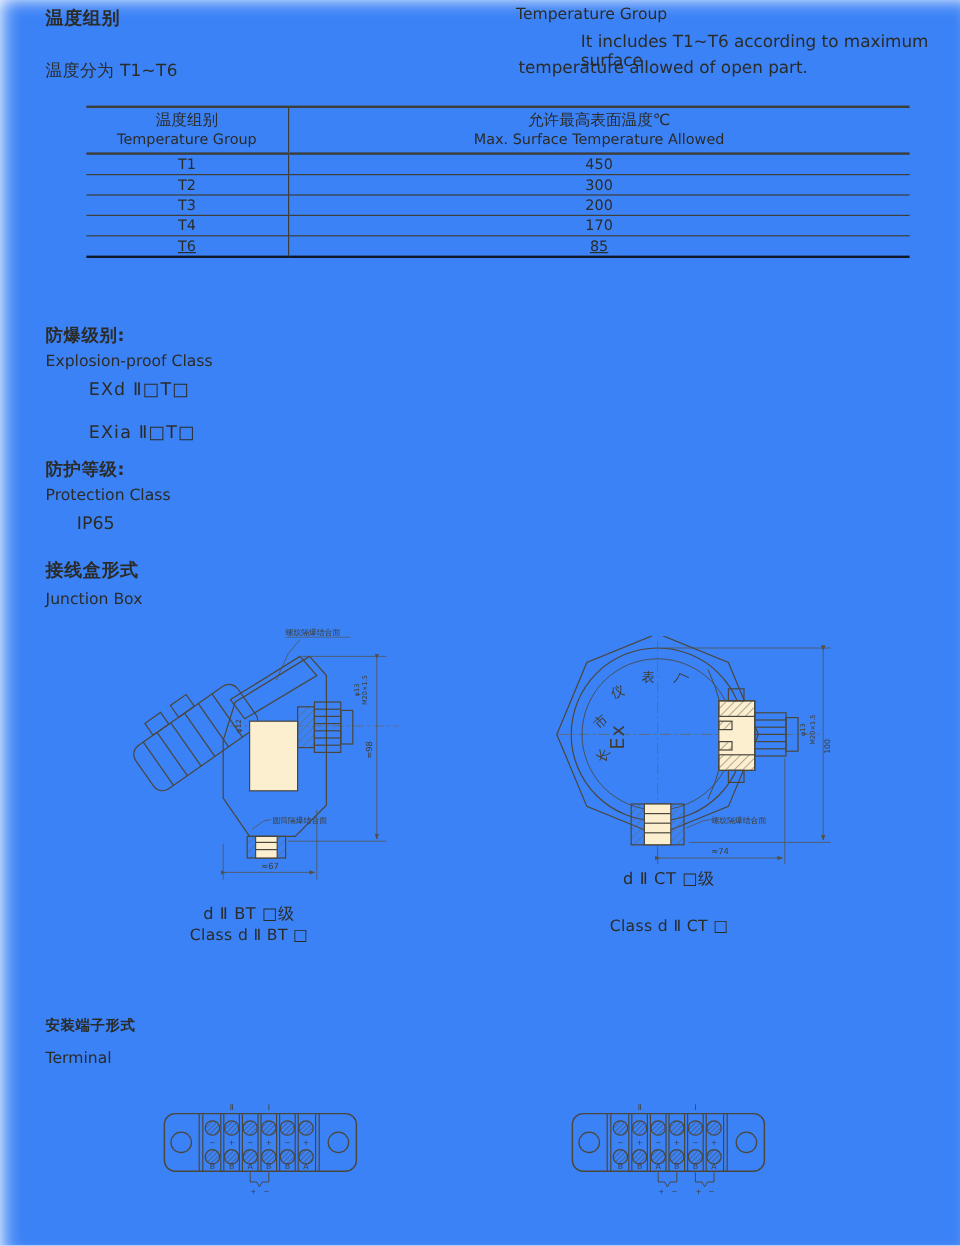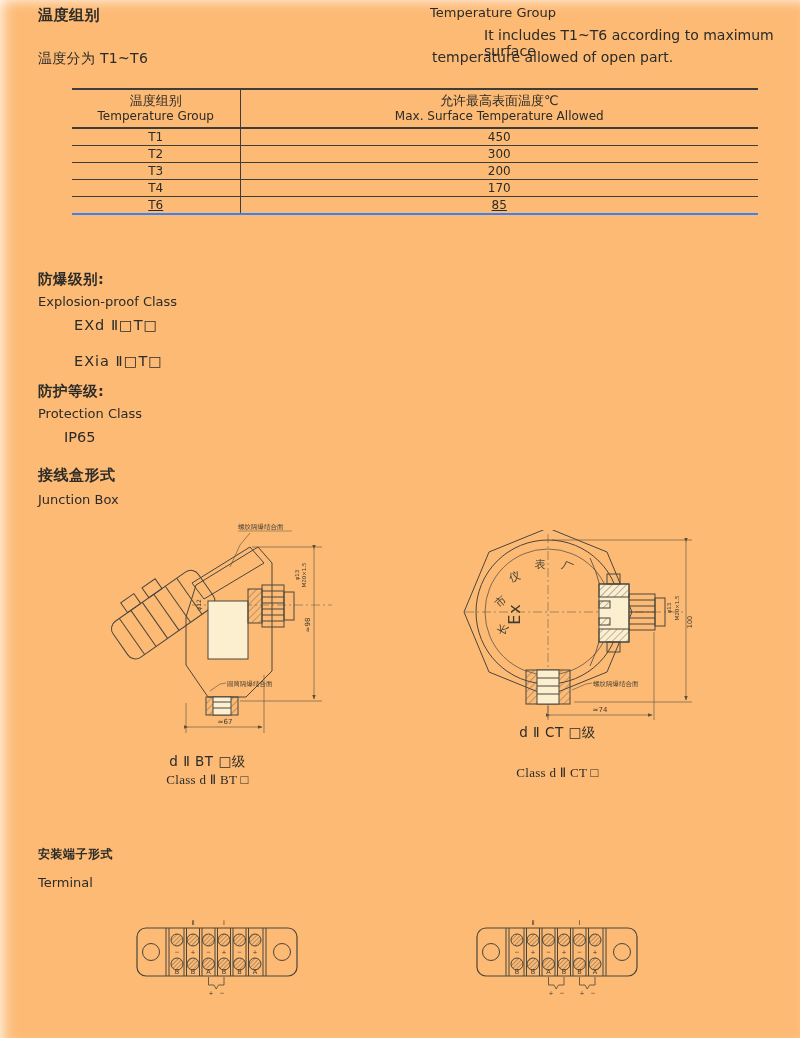--- a/index.html
+++ b/index.html
@@ -1,39 +1,39 @@
 <!DOCTYPE html>
 <html><head>
 <meta charset="utf-8">
 <style>
   html,body{margin:0;padding:0;background:#ffffff;}
   .page{
     position:relative;width:800px;height:1038px;overflow:hidden;
-    background:#fdba74;
+    background:#3b82f6;
     box-shadow: inset 14px 0 16px -12px rgba(255,255,255,.95), inset 0 10px 14px -10px rgba(255,255,255,.9);
     font-family:"DejaVu Sans","Liberation Sans",sans-serif;
     color:#2b2b28;
   }
   .abs{position:absolute;}
   .h-zh{font-size:15px;font-weight:bold;letter-spacing:.5px;}
   .h-en{font-size:13px;}
   .body-zh{font-size:14px;letter-spacing:.3px;}
   .body-en{font-size:14px;}
   
   table.temp{border-collapse:collapse;table-layout:fixed;width:686px;}
   table.temp td,table.temp th{padding:0;text-align:center;font-weight:normal;}
   table.temp thead th{border-top:2px solid #3d3d39;border-bottom:2px solid #3d3d39;height:37px;vertical-align:middle;}
   table.temp thead .zh{font-size:13px;display:block;line-height:16px;}
   table.temp thead .en{font-size:12px;display:block;line-height:15px;}
   table.temp tbody td{border-bottom:1.5px solid #3d3d39;height:16px;font-size:12px;line-height:15px;}
-  table.temp tbody tr:last-child td{border-bottom:2px solid #3b82f6;text-decoration:underline;}
+  table.temp tbody tr:last-child td{border-bottom:2px solid #0f172a;text-decoration:underline;}
   table.temp .c1{border-right:1.5px solid #3d3d39;}
   .exline{font-size:14.5px;letter-spacing:1px;}
   .caption1{font-size:13.5px;text-align:center;letter-spacing:.5px;}
-  .caption2{font-size:13px;text-align:center;letter-spacing:.3px;font-family:Liberation Serif, serif;}
+  .caption2{font-size:13px;text-align:center;letter-spacing:.3px;}
   svg text{fill:#403c30;}
   .dwg{stroke:#4a463c;fill:none;stroke-width:1;}
 </style>
 </head>
 <body>
 
 <div class="page">
 
   <div class="abs h-zh" style="left:38px;top:6px;">温度组别</div>
   <div class="abs body-zh" style="left:38px;top:50px;">温度分为 T1~T6</div>

